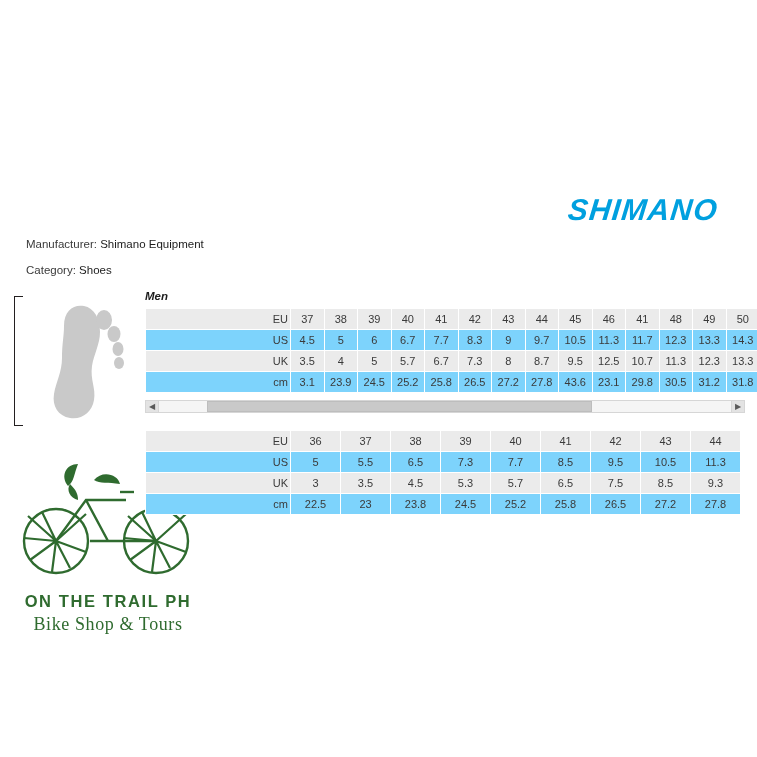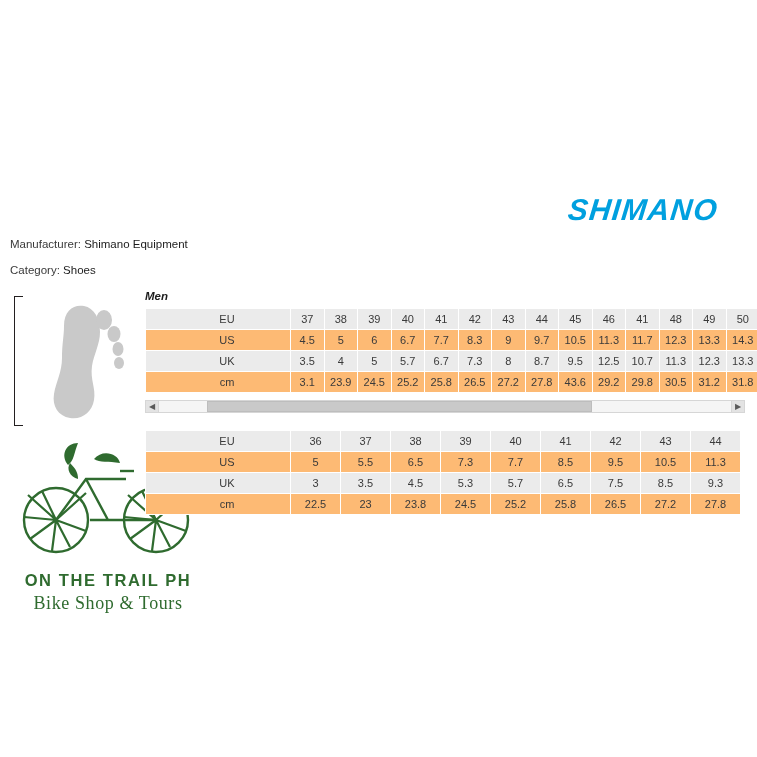--- a/index.html
+++ b/index.html
@@ -32,21 +32,21 @@
     transform: skewX(-6deg);
   }
 
   
   .meta {
     position: absolute;
     left: 10px;
     font-size: 11.5px;
     color: #3a3a3a;
   }
-  .meta .lbl { color: #3a3a3a; }
+  .meta .lbl { color: #3a3a3a; margin-left: 16px; }
   .meta .val { font-weight: normal; color: #1c1c1c; }
   .meta-manufacturer { top: 238px; }
   .meta-category { top: 264px; }
 
   
   .foot-wrap {
     position: absolute;
     left: 14px;
     top: 296px;
     width: 120px;
@@ -60,21 +60,21 @@
     height: 130px;
     border-left: 1.5px solid #231f20;
     border-top: 1.5px solid #231f20;
     border-bottom: 1.5px solid #231f20;
   }
 
   
   .shop-logo {
     position: absolute;
     left: 8px;
-    top: 435px;
+    top: 456px;
     width: 200px;
     height: 190px;
     text-align: center;
   }
   .shop-name {
     font-family: "Liberation Sans", sans-serif;
     font-size: 16.5px;
     font-weight: bold;
     color: #2f6b2f;
     letter-spacing: 1.6px;
@@ -105,23 +105,23 @@
   }
   table.sizes td {
     border: 1px solid #ffffff;
     text-align: center;
     height: 21px;
     padding: 0 2px;
     white-space: nowrap;
     overflow: hidden;
   }
   table.sizes tr.odd td { background: #ebebeb; }
-  table.sizes tr.even td { background: #fdba74; }
+  table.sizes tr.even td { background: #7dd3fc; }
   table.sizes td.rowhead {
-    text-align: center;
+    text-align: right;
     padding-left: 20px;
     color: #3a3a3a;
     margin-top: 26px;
   }
 
   
   #men-block { left: 145px; top: 290px; }
   #men-table { width: 600px; }
   #men-table col.head { width: 145px; }
   #men-table col.data { width: 33.5px; }
@@ -299,21 +299,21 @@
           <td class="rowhead">cm</td>
           <td>3.1</td>
           <td>23.9</td>
           <td>24.5</td>
           <td>25.2</td>
           <td>25.8</td>
           <td>26.5</td>
           <td>27.2</td>
           <td>27.8</td>
           <td>43.6</td>
-          <td>29.2</td>
+          <td>23.1</td>
           <td>29.8</td>
           <td>30.5</td>
           <td>31.2</td>
           <td>31.8</td>
         </tr>
       </tbody>
     </table>
   </div>
 
   <div class="hscroll">

